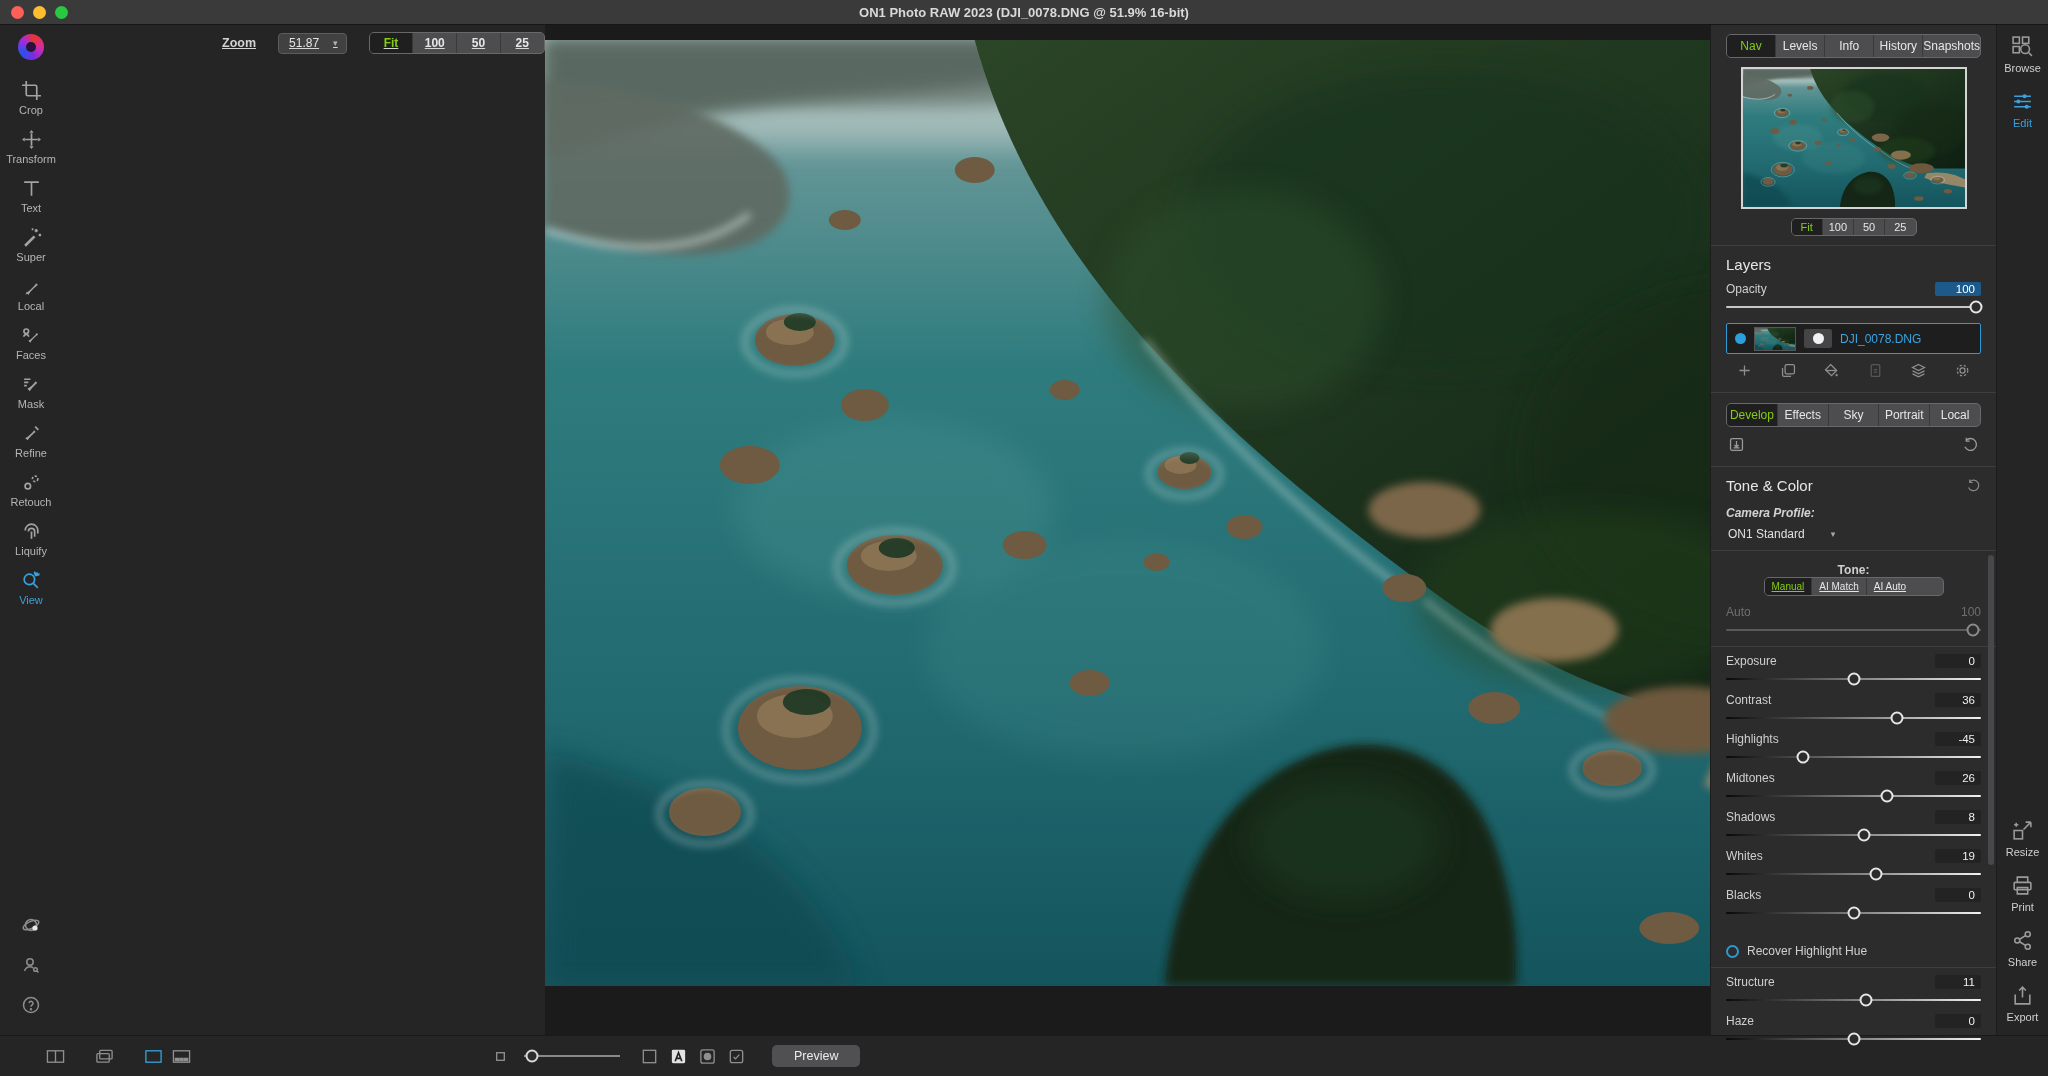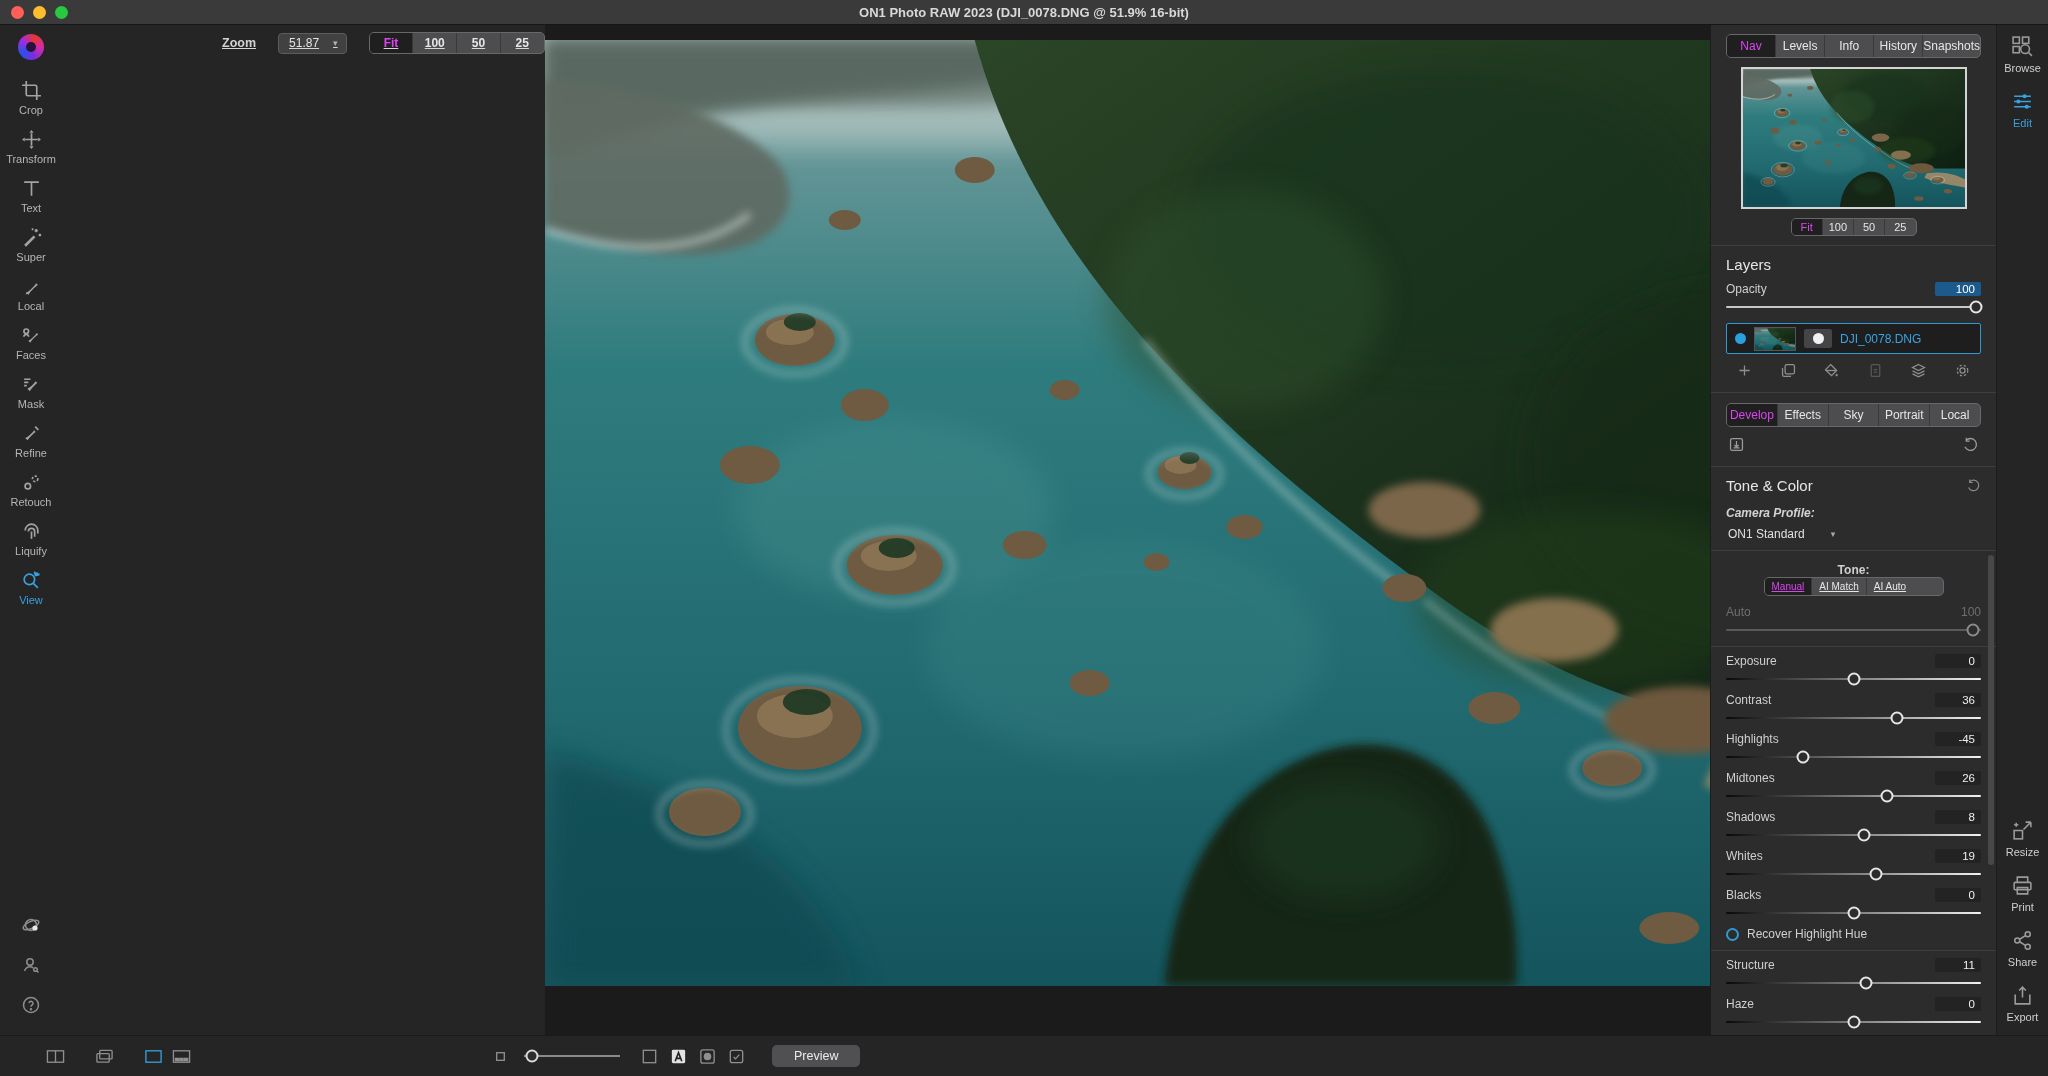--- a/index.html
+++ b/index.html
@@ -41,21 +41,21 @@
   #topstrip { height:36px; display:flex; align-items:center; justify-content:center; gap:22px;
     padding-left:160px; }
   #zoom-label { font-size:12.5px; font-weight:bold; color:#d2d2d2; }
   #zoom-select { display:flex; align-items:center; gap:14px; background:#414142; border:1px solid #5c5c5e;
     border-radius:4px; padding:2px 8px 3px 10px; font-size:12px; color:#e4e4e4; }
   #zoom-select .chev { font-size:9px; color:#b0b0b0; }
   .seg { display:flex; border:1px solid #68686a; border-radius:5px; overflow:hidden; background:#4d4d4f; }
   .seg > div { padding:3px 0; text-align:center; font-size:12px; color:#e6e6e6;
     border-right:1px solid #39393a; }
   .seg > div:last-child { border-right:none; }
-  .seg > div.active { background:#1f1f20; color:#d946ef; }
+  .seg > div.active { background:#1f1f20; color:#84cc16; }
   #topstrip .seg { width:176px; }
   #topstrip .seg > div { flex:1; font-weight:bold; }
 
   
   #canvas { flex:1; background:#1b1b1c; overflow:hidden; }
   #photo { width:1419px; height:946px; margin:15px auto 0 auto; background:#1f4d55; }
   #photo svg { display:block; width:100%; height:100%; }
 
   
   .rp-divider { height:1px; background:#3e3e40; margin:9px -15px 0 -15px; }
@@ -107,21 +107,21 @@
     font-size:12px; color:#e0e0e0; }
   #cam-select .chev { font-size:9px; color:#a8a8a8; }
 
   #tone-row { display:flex; align-items:center; justify-content:space-between; margin-top:12px;flex-direction:column; }
   #tone-row .plabel { font-weight:bold; }
   #tone-modes { width:180px; }
   #tone-modes > div { padding:3px 7px; font-size:10px; white-space:nowrap;text-decoration:underline; }
   .auto-row { display:flex; justify-content:space-between; margin-top:9px; }
   .auto-row span { font-size:12px; color:#6e6e70; }
 
-  #recover-row { display:flex; align-items:center; gap:8px; margin-top:7px; }
+  #recover-row { display:flex; align-items:center; gap:8px; margin-top:24px; }
   #recover-check { width:13px; height:13px; border-radius:50%; border:2px solid #2f99d3; }
   #recover-label { font-size:12px; color:#d0d0d0; }
 
   #rp-scrollbar { position:absolute; right:2px; top:530px; width:6px; height:310px;
     background:#48484a; border-radius:3px; }
 
   
   .rr-item { display:flex; flex-direction:column; align-items:center; gap:4px; padding:10px 0 6px 0; }
   .rr-item svg { width:23px; height:23px; stroke:#9b9b9b; fill:none; stroke-width:1.5; }
   .rr-item .rrlabel { font-size:11px; color:#cfcfcf; }

